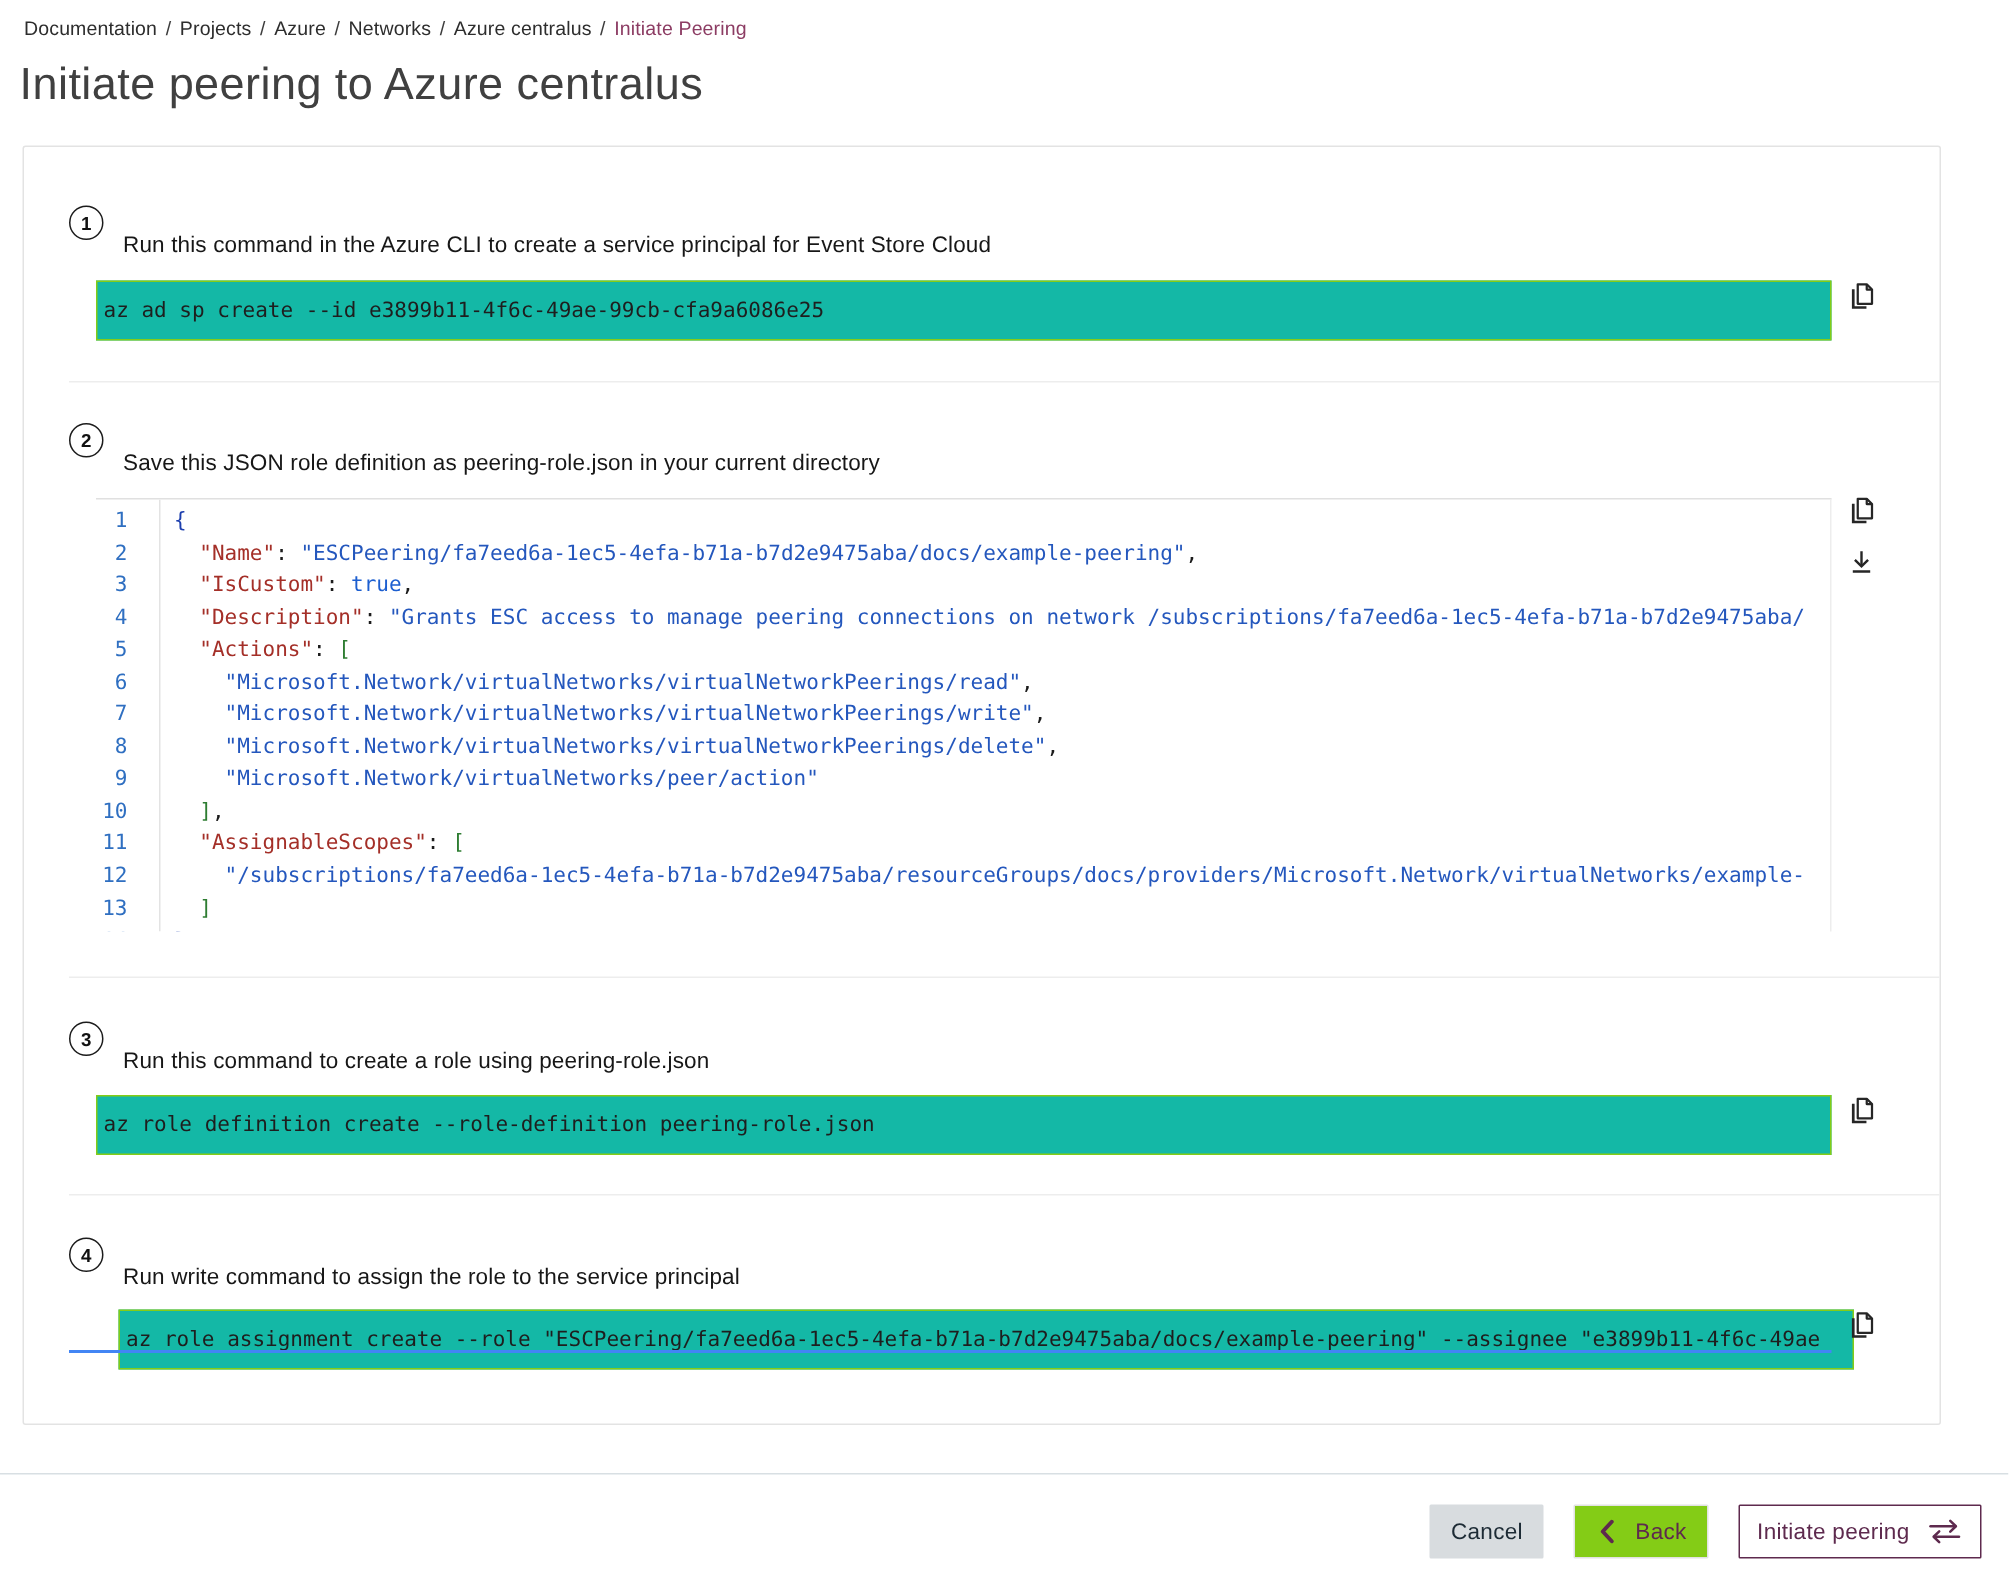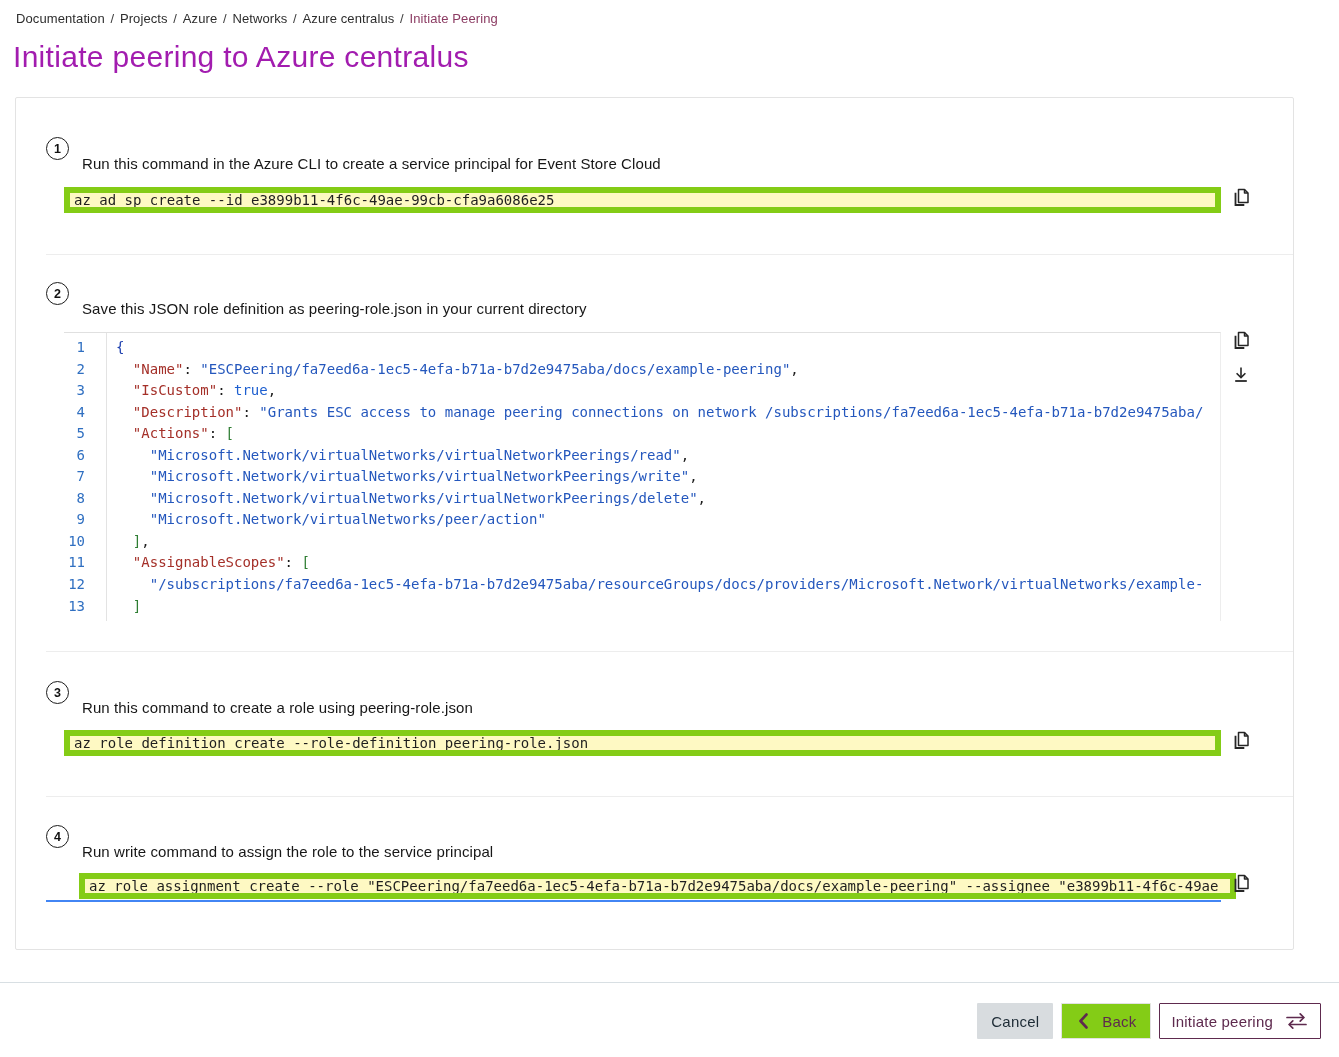--- a/index.html
+++ b/index.html
@@ -9,34 +9,34 @@
     background:#ffffff; font-family:"Liberation Sans", sans-serif;
   }
 
   
   .breadcrumb { position:absolute; left:16px; top:11px; font-size:13px; color:#2d2d2d; letter-spacing:.1px; white-space:nowrap; }
   .bc-item { color:#2d2d2d; cursor:pointer; }
   .bc-sep { color:#3c3c3c; margin:0 2px; }
   .bc-current { color:#8c3c63; }
 
   
-  .title { position:absolute; left:13px; top:40px; margin:0; font-size:30px; font-weight:400; color:#a21caf; letter-spacing:.3px; }
+  .title { position:absolute; left:13px; top:40px; margin:0; font-size:30px; font-weight:400; color:#404040; letter-spacing:.3px; }
 
   
   .card { position:absolute; left:15px; top:97px; width:1279px; height:853px; border:1px solid #e3e3e3; border-radius:2px; background:#fff; }
 
   .step-header { position:absolute; left:30px; display:flex; align-items:center; gap:13px; }
   .num { width:23px; height:23px; border:1.5px solid #1c1c1c; border-radius:50%;
          display:flex; align-items:center; justify-content:center;
          font-size:12.5px; font-weight:600; color:#111; flex:0 0 23px; }
   .instr { font-size:15px; color:#171717; letter-spacing:.1px;margin-top:30px; }
   .s1{top:27px} .s2{top:172px} .s3{top:571px} .s4{top:715px}
 
   input.cmd {
-    height:26px; border:6px solid #84cc16; border-radius:0; background:#fef9c3;
+    height:40px; border:1px solid #84cc16; border-radius:0; background:#14b8a6;
     font-family:"DejaVu Sans Mono", monospace; font-size:14px; color:#1e1e1e;
     padding:0 4px; outline:none; width:1157px;
   }
   .ci { position:absolute; left:48px; }
   .ci1{top:89px} .ci3{top:632px}
   .ci4wrap { position:absolute; left:30px; top:775px; width:1175px; height:29px; }
   .ci4wrap input { position:absolute; left:18px; top:0;margin-left:15px; }
   .underline { position:absolute; left:0; bottom:0; width:100%; height:2px; background:#4285f4; }
 
   .icon-btn { position:absolute; width:24px; height:24px; padding:0; background:none; border:none; cursor:pointer; }
@@ -53,21 +53,21 @@
   .gutter { position:absolute; left:0; top:0; bottom:0; width:43px; border-right:1px solid #e3e3e3;
     padding-top:4px; color:#2f6fc1; }
   .ln { height:21.55px; text-align:right; padding-right:21px; }
   .codearea { position:absolute; left:44px; top:0; right:0; bottom:0; padding:4px 0 0 8px; white-space:pre; overflow:hidden; }
   .cl { height:21.55px; }
   .tk-key{color:#a42f28} .tk-str{color:#2457bd} .tk-bool{color:#1d5fd0}
   .tk-brace{color:#1d3fae} .tk-bracket{color:#2e7d32} .tk-plain{color:#1b1b1b}
 
   
   .footer-sep { position:absolute; left:0; top:982px; width:1339px; height:1px; background:#d8dfe3; }
-  .footer { position:absolute; top:1003px; right:18px; height:36px; display:flex; gap:8px;padding-left:32px; }
+  .footer { position:absolute; top:1003px; right:18px; height:36px; display:flex; gap:20px;padding-left:32px; }
   .btn { height:36px; display:flex; align-items:center; justify-content:center;
     font-family:inherit; font-size:15px; letter-spacing:.2px; cursor:pointer; border-radius:1px; }
   .btn-cancel { background:#d8dcdf; border:none; color:#1d2b35; padding:0 14px; }
   .btn-back { background:#84cc16; border:1px solid #e2e2e2; color:#5e2a4e; padding:0 14px; gap:11px; }
   .btn-initiate { background:#fff; border:1px solid #5e2a4e; color:#5e2a4e; padding:0 11px; gap:11px; }
   .btn svg { display:block; }
 </style>
 </head>
 <body>
 

